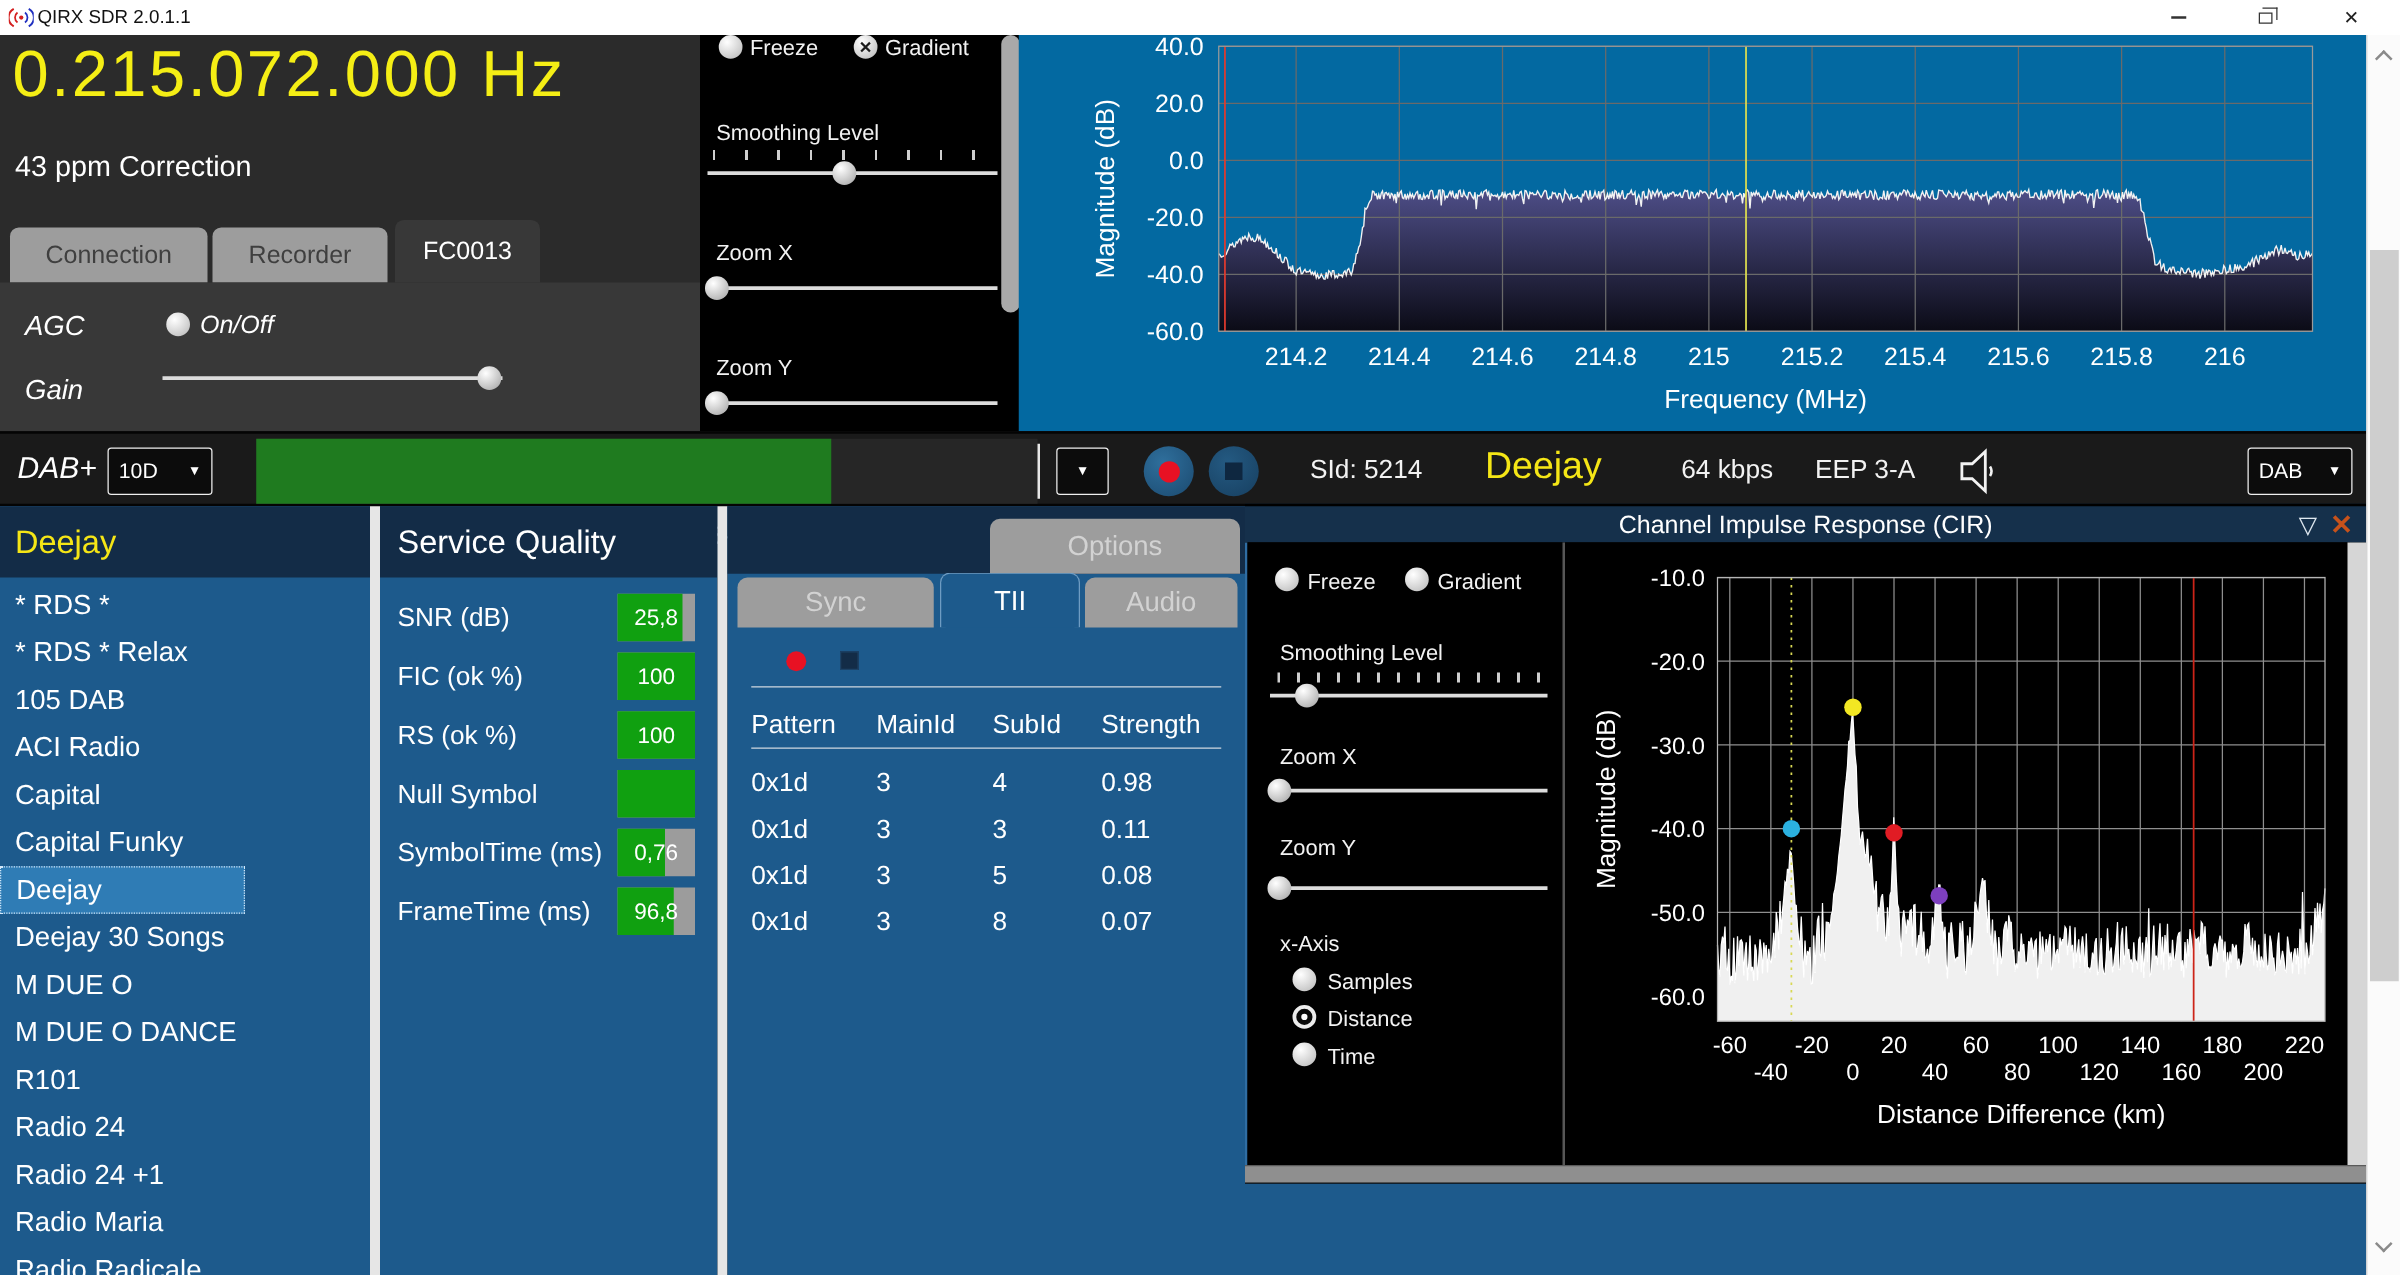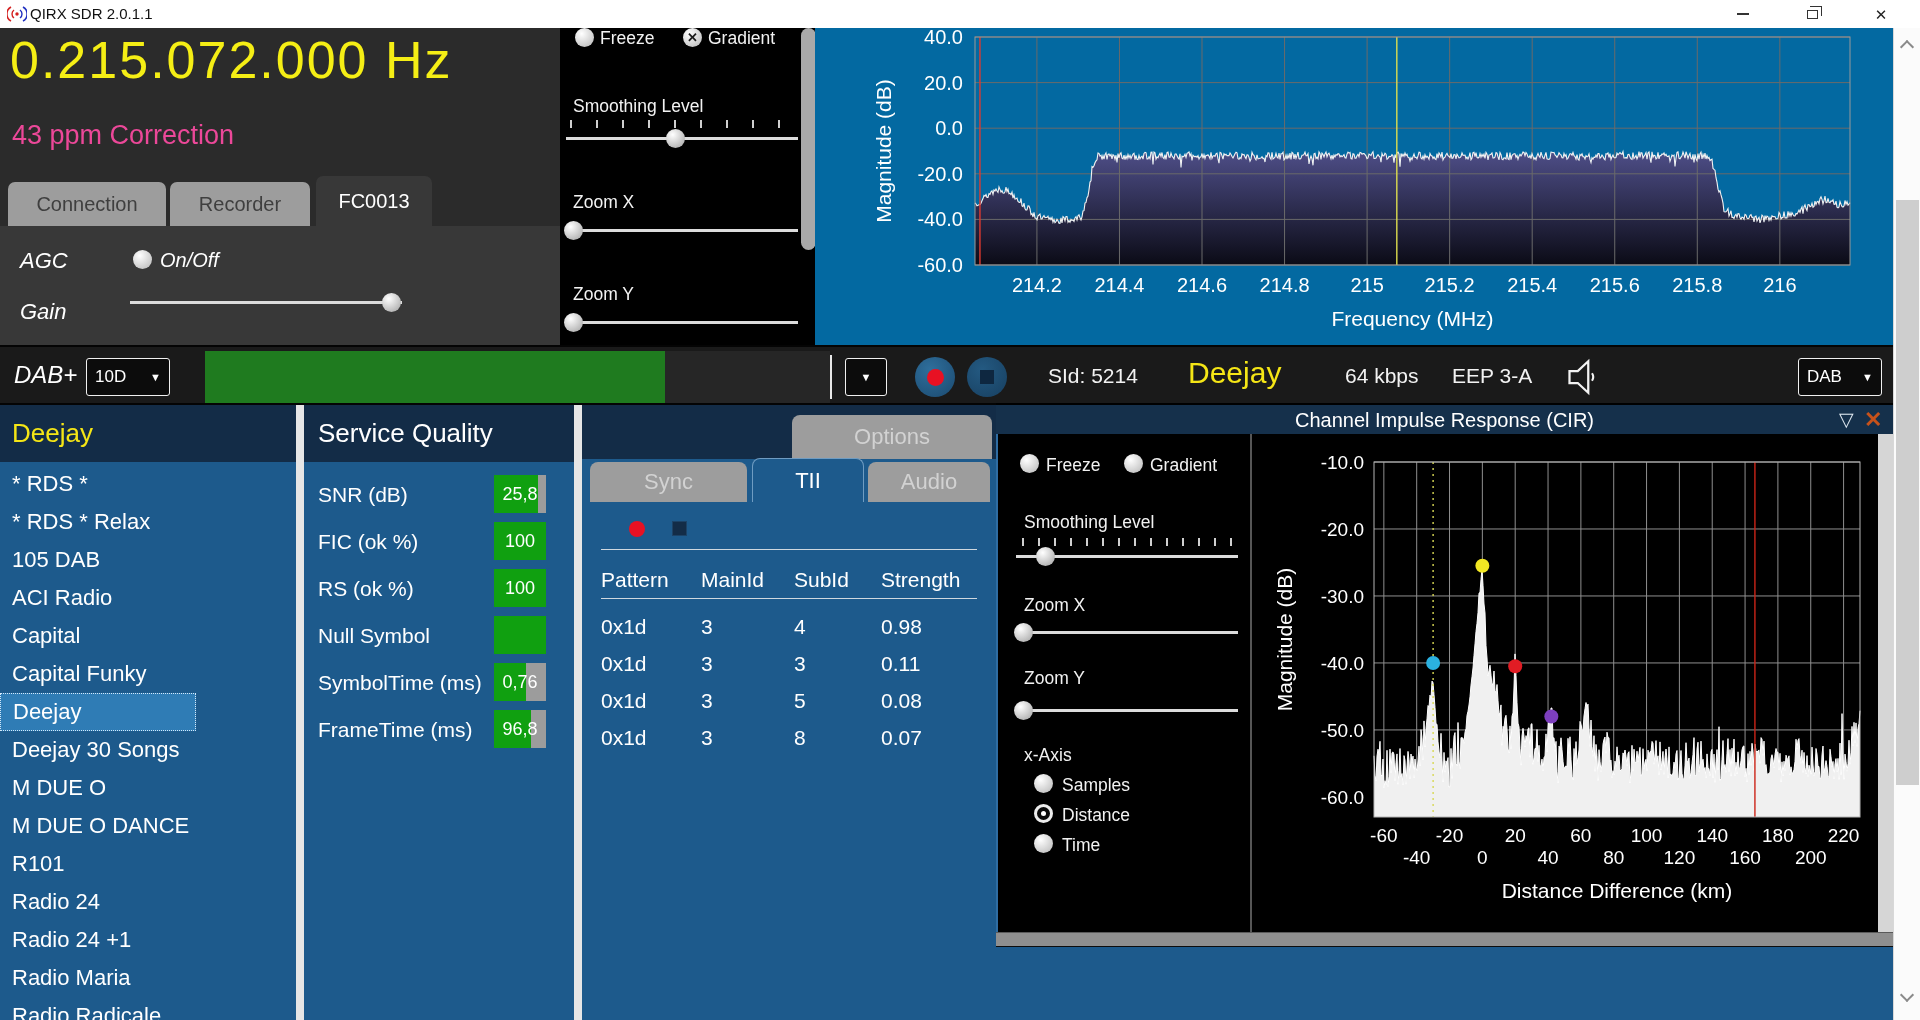--- a/index.html
+++ b/index.html
@@ -14,21 +14,21 @@
   .winbtn{position:absolute;top:0;width:46px;height:28px;display:flex;align-items:center;justify-content:center;}
   .minglyph{width:12px;height:2px;background:#333;}
   .restglyph{width:11px;height:9px;border:1.5px solid #333;position:relative;background:#fff;}
   .restglyph::before{content:"";position:absolute;left:2px;top:-5px;width:11px;height:9px;border:1.5px solid #333;border-bottom:none;border-left:none;}
   .closeglyph{font-size:15px;color:#222;line-height:1;}
 
   
   .maintop{left:0;top:28px;width:1893px;height:317px;background:#000;}
   .tunerpanel{position:absolute;left:0;top:0;width:560px;height:317px;background:#2b2b2b;}
   .freq{position:absolute;left:10px;top:2px;font-size:52px;letter-spacing:2px;color:#f5ee15;}
-  .ppm{position:absolute;left:12px;top:92px;font-size:27px;color:#ec4899;}
+  .ppm{position:absolute;left:12px;top:92px;font-size:23px;color:#ffffff;}
   .tab{position:absolute;border-radius:7px 7px 0 0;background:#9d9d9d;color:#3f3f3f;
        font-size:20px;display:flex;align-items:center;justify-content:center;}
   .tab.inactive{top:154px;height:44px;}
   .tab.active{top:148px;height:50px;background:#383838;color:#fff;}
   .tabcontent{position:absolute;left:0;top:198px;width:560px;height:119px;background:#383838;font-style:italic;}
   .lbl22{font-size:22px;color:#fff;}
 
   
   .rdo{width:19px;height:19px;border-radius:50%;background:radial-gradient(circle at 35% 30%,#ffffff,#b5b5b5);
        display:flex;align-items:center;justify-content:center;}
@@ -79,21 +79,21 @@
   .side-item{height:38px;line-height:38px;padding-left:12px;font-size:22px;color:#fff;white-space:nowrap;}
   .side-item.selected{background:#2f7cb5;border:1px dotted #d3e8fa;width:196px;line-height:36px;}
 
   .divider{top:405px;width:8px;height:615px;background:#e6e6e6;}
 
   .sqpanel{left:304px;top:405px;width:270px;height:615px;background:#1d5a8c;}
   .sqheader{position:absolute;left:0;top:0;width:270px;height:57px;background:#132c47;}
   .sqheader .t{position:absolute;left:14px;top:13px;font-size:26px;color:#fff;}
   .sq-row{position:absolute;left:0;width:270px;height:40px;}
   .sq-row .lbl{position:absolute;left:14px;top:8px;font-size:21px;color:#fff;}
-  .sq-bar{position:absolute;left:190px;top:0;width:52px;height:38px;background:#9c9c9c;}
+  .sq-bar{position:absolute;left:190px;top:0;width:62px;height:38px;background:#9c9c9c;}
   .sq-fill{position:absolute;left:0;top:0;bottom:0;background:#10a010;}
   .sq-val{position:absolute;left:0;top:0;width:100%;height:38px;line-height:38px;text-align:center;font-size:18px;color:#fff;}
 
   .decoder{left:582px;top:405px;width:414px;height:615px;background:#1d5a8c;}
   .dec-navy{position:absolute;left:0;top:0;width:414px;height:54px;background:#132c47;}
   .dtab{position:absolute;border-radius:8px 8px 0 0;background:#9d9d9d;color:#d2d2d2;
         display:flex;align-items:center;justify-content:center;font-size:22px;}
   .dtab.activeblue{background:#1d5a8c;color:#fff;border:1px solid #6f9cc2;border-bottom:none;}
   .ind-dot{position:absolute;width:16px;height:16px;border-radius:50%;background:#e81123;}
   .ind-sq{position:absolute;width:15px;height:15px;background:#132c47;border:1px solid #1c4266;}

